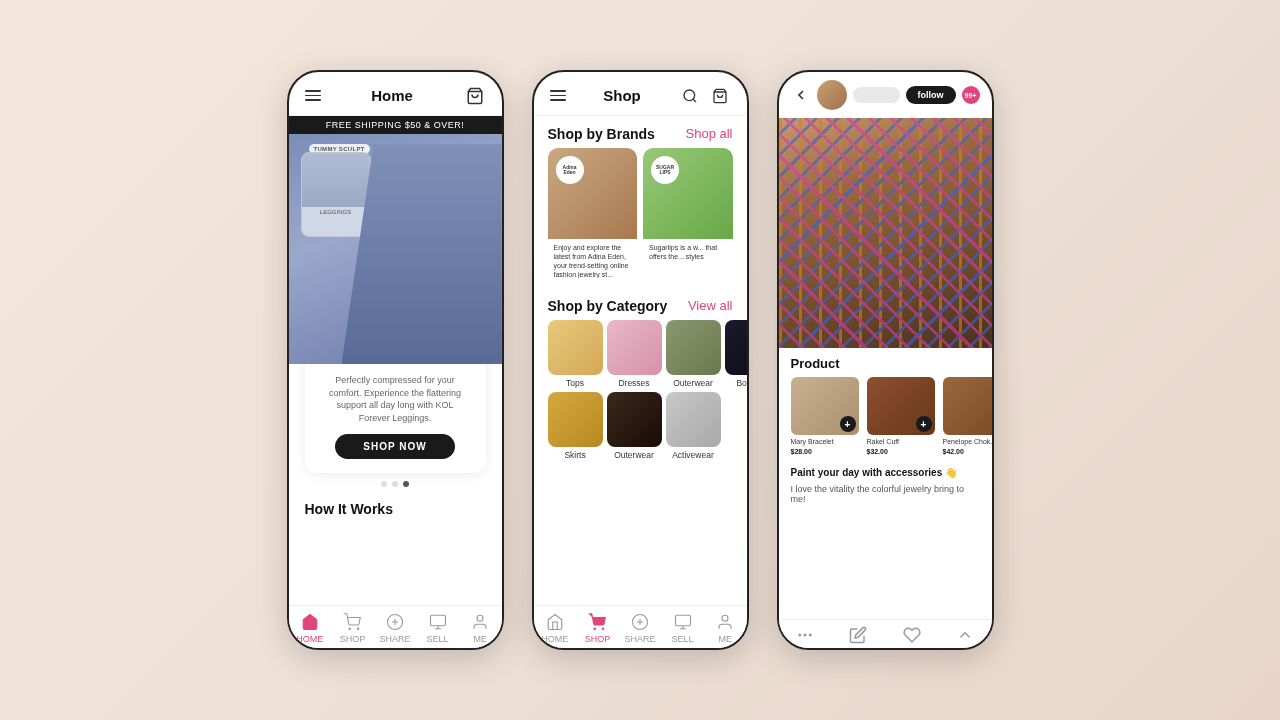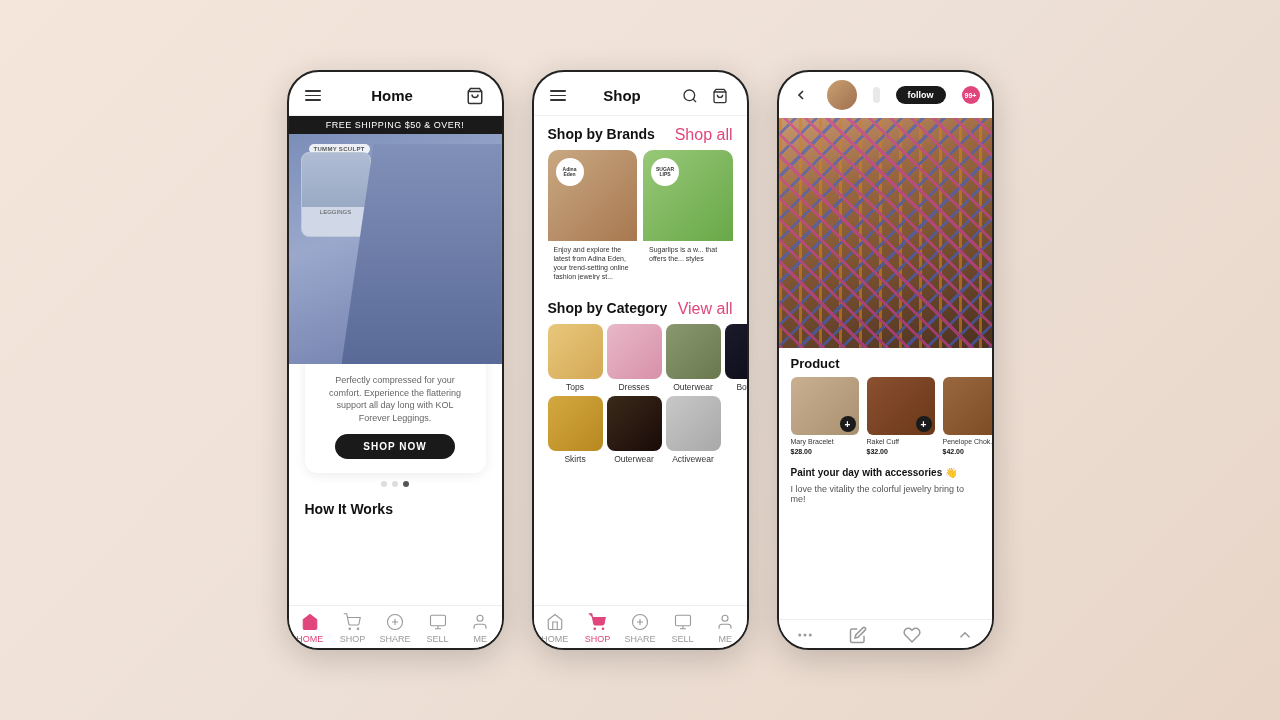--- a/index.html
+++ b/index.html
@@ -230,21 +230,21 @@
       justify-content: space-between;
       align-items: flex-start;
       padding: 10px 14px 6px;
     }
     .section-title {
       font-size: 14px;
       font-weight: 700;
       color: #111;
     }
     .section-link {
-      font-size: 16px;
+      font-size: 13px;
       color: #e0457b;
       font-weight: 500;
       cursor: pointer;
     }
 
     .brands-container {
       display: flex;
       gap: 6px;
       padding: 0 14px 10px;
     }
@@ -331,21 +331,21 @@
       font-size: 8.5px;
       color: #333;
       text-align: center;
     }
 
     
     .profile-top-bar {
       display: flex;
       align-items: center;
       padding: 8px 12px;
-      gap: 16px;
+      gap: 6px;
     }
     .back-btn {
       width: 20px;
       height: 20px;
       display: flex;
       align-items: center;
       justify-content: center;
       cursor: pointer;
     }
     .profile-avatar {

